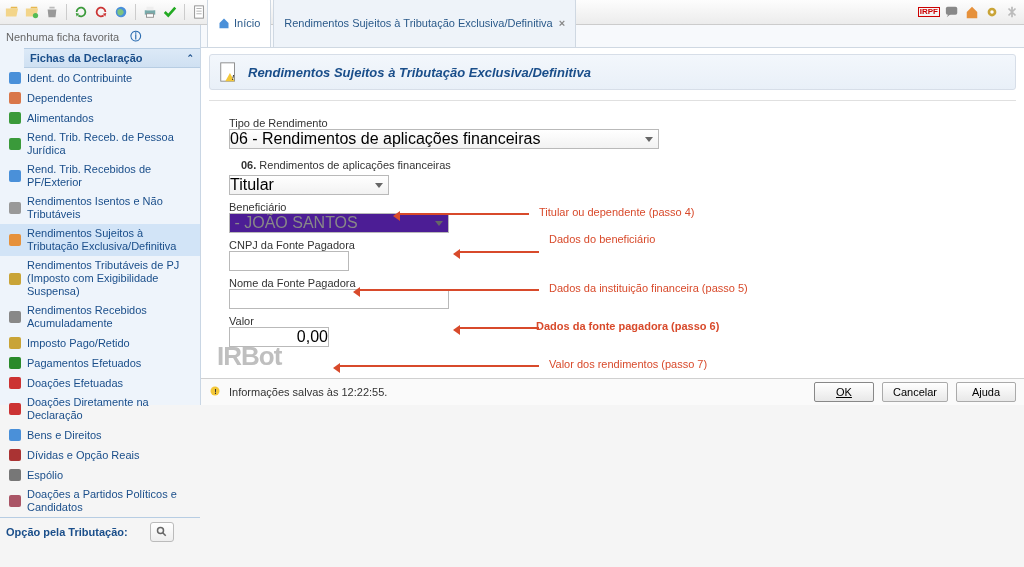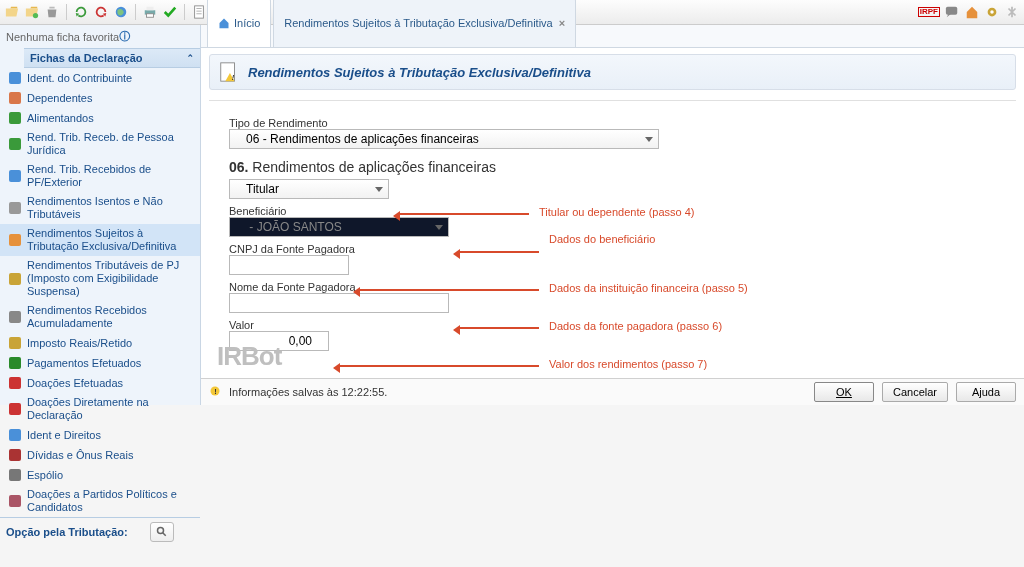--- a/index.html
+++ b/index.html
@@ -8,21 +8,21 @@
   .toolbar{height:24px;background:linear-gradient(#fdfdfd,#ececec);border-bottom:1px solid #ccc;display:flex;align-items:center;padding:0 4px;gap:4px;}
   .tbicon{width:16px;height:16px;display:flex;align-items:center;justify-content:center;cursor:pointer;}
   .tbicon svg{width:14px;height:14px;}
   .tb-spacer{flex:1;}
   .tb-sep{width:1px;height:16px;background:#ccc;margin:0 2px;}
   .irpf-badge{font-size:8px;font-weight:bold;color:#c00;border:1px solid #c00;padding:0 1px;line-height:8px;}
   
   .mainrow{flex:1;display:flex;min-height:0;}
   
   .sidebar{width:200px;background:#eef4fb;border-right:1px solid #c9d6e4;display:flex;flex-direction:column;font-size:11px;}
-  .fav{padding:4px 6px;color:#666;display:flex;align-items:center;gap:0;}
+  .fav{padding:4px 6px;color:#666;display:flex;align-items:center;gap:11px;}
   .side-sec-head{background:linear-gradient(#dce9f7,#cfe0f2);border-top:1px solid #b7cde3;border-bottom:1px solid #b7cde3;padding:3px 6px;color:#1a4e8a;font-weight:bold;display:flex;align-items:center;justify-content:space-between;margin-left:24px;}
   .treelist{flex-shrink:0;}
   .treeitem{display:flex;align-items:center;gap:5px;padding:3px 6px 3px 8px;color:#1a4e8a;cursor:pointer;line-height:13px;}
   .treeitem.active{background:#d2e4f7;}
   .treeitem .ibox{width:14px;height:14px;display:flex;align-items:center;justify-content:center;flex-shrink:0;}
   .opcao{border-top:1px solid #b7cde3;padding:2px 0;}
   .opc-head{display:flex;align-items:center;gap:22px;padding:2px 6px;color:#1a4e8a;font-weight:bold;}
   .opc-search{width:22px;height:18px;border:1px solid #bbb;border-radius:3px;background:linear-gradient(#fff,#eee);display:flex;align-items:center;justify-content:center;}
   .opc-block{padding:2px 10px 2px 18px;color:#1a4e8a;}
   .opc-radio{display:flex;align-items:center;gap:4px;padding:2px 6px 0 6px;color:#1a4e8a;}
@@ -32,28 +32,28 @@
   .content{flex:1;display:flex;flex-direction:column;min-width:0;background:#fff;}
   .tabs{height:22px;border-bottom:1px solid #cfd8e2;display:flex;align-items:flex-end;gap:2px;padding:0 6px;background:#f7f9fc;}
   .tab{padding:18px 10px;border:1px solid #cfd8e2;border-bottom:none;border-radius:3px 3px 0 0;background:#eef3f9;color:#2b5a8a;display:flex;align-items:flex-start;gap:4px;font-size:11px;cursor:pointer;}
   .tab.home{background:#fff;}
   .tab .x{color:#888;font-weight:bold;padding-left:2px;}
   .page{flex:1;display:flex;flex-direction:column;min-height:0;}
   .page-title{margin:6px 8px;border:1px solid #d7dee8;border-radius:3px;background:linear-gradient(#f3f7fc,#e9f0f8);padding:6px 8px;display:flex;align-items:center;gap:8px;color:#1a4e8a;font-style:italic;font-weight:bold;font-size:13px;}
   .page-title .ticon{width:22px;height:22px;}
   .formarea{flex:1;margin:4px 8px 0 8px;border-top:1px solid #e0e0e0;padding:10px 20px;position:relative;overflow:hidden;}
   .lbl{color:#333;font-size:11px;margin-top:6px;}
-  .sel, .inp{border:1px solid #b9b9b9;height:20px;background:#fff;font-size:12px;padding:0 16px;box-sizing:border-box;}
+  .sel, .inp{border:1px solid #b9b9b9;height:20px;background:#fff;font-size:16px;padding:0 0;box-sizing:border-box;}
   .sel{appearance:none;-webkit-appearance:none;background:linear-gradient(#fff,#f2f2f2);}
   .selwrap{position:relative;display:inline-block;}
   .selwrap:after{content:"";position:absolute;right:6px;top:8px;border-left:4px solid transparent;border-right:4px solid transparent;border-top:5px solid #666;pointer-events:none;}
   .row{margin-bottom:6px;}
-  .subhead{font-size:14px;margin:10px 0 4px 0;}
+  .subhead{font-size:11px;margin:10px 0 4px 12px;}
   .subhead b{font-weight:bold;}
-  .disabled{background:#0f172a;color:#888;}
+  .disabled{background:#4c1d95;color:#888;}
   .annot{color:#d84a2b;font-size:11px;position:absolute;white-space:nowrap;}
   .arrow-h{position:absolute;height:0;border-top:2px solid #d84a2b;}
   .arrow-h:before{content:"";position:absolute;left:-6px;top:-4px;border-top:5px solid transparent;border-bottom:5px solid transparent;border-right:7px solid #d84a2b;}
   .arrow-v{position:absolute;width:0;border-left:2px solid #d84a2b;}
   .arrow-v:after{content:"";position:absolute;left:-4px;bottom:-6px;border-left:5px solid transparent;border-right:5px solid transparent;border-top:7px solid #d84a2b;}
   .watermark{position:absolute;left:8px;bottom:6px;font-size:26px;font-weight:bold;color:#bfbfbf;font-family:Arial,Helvetica,sans-serif;letter-spacing:-1px;}
   
   .footer{height:26px;border-top:1px solid #d0d0d0;display:flex;align-items:center;padding:0 8px;gap:8px;background:#fafafa;}
   .f-spacer{flex:1;}
   .btn{min-width:60px;height:20px;border:1px solid #aaa;border-radius:2px;background:linear-gradient(#fff,#e8e8e8);font-size:11px;cursor:pointer;padding:0 10px;}
@@ -240,21 +240,21 @@
               </svg>
             </span>
             <span>Rendimentos Recebidos Acumuladamente</span>
           </div>
           <div class="treeitem">
             <span class="ibox">
               <svg viewBox="0 0 14 14">
                 <rect x="1" y="1" width="12" height="12" rx="2" fill="#c9a437"></rect>
               </svg>
             </span>
-            <span>Imposto Reais/Retido</span>
+            <span>Imposto Pago/Retido</span>
           </div>
           <div class="treeitem">
             <span class="ibox">
               <svg viewBox="0 0 14 14">
                 <rect x="1" y="1" width="12" height="12" rx="2" fill="#2a8a2a"></rect>
               </svg>
             </span>
             <span>Pagamentos Efetuados</span>
           </div>
           <div class="treeitem">
@@ -272,29 +272,29 @@
               </svg>
             </span>
             <span>Doações Diretamente na Declaração</span>
           </div>
           <div class="treeitem">
             <span class="ibox">
               <svg viewBox="0 0 14 14">
                 <rect x="1" y="1" width="12" height="12" rx="2" fill="#4a90d9"></rect>
               </svg>
             </span>
-            <span>Ident e Direitos</span>
+            <span>Bens e Direitos</span>
           </div>
           <div class="treeitem">
             <span class="ibox">
               <svg viewBox="0 0 14 14">
                 <rect x="1" y="1" width="12" height="12" rx="2" fill="#a33"></rect>
               </svg>
             </span>
-            <span>Dívidas e Ônus Reais</span>
+            <span>Dívidas e Opção Reais</span>
           </div>
           <div class="treeitem">
             <span class="ibox">
               <svg viewBox="0 0 14 14">
                 <rect x="1" y="1" width="12" height="12" rx="2" fill="#777"></rect>
               </svg>
             </span>
             <span>Espólio</span>
           </div>
           <div class="treeitem">
@@ -378,21 +378,21 @@
             <input class="inp" style="width: 100px; text-align: right;" value="0,00">
           </div>
 
           <div class="arrow-h" style="left:190px;top:112px;width:130px;"></div>
           <div class="annot" style="left:330px;top:105px;">Titular ou dependente (passo 4)</div>
           <div class="arrow-h" style="left:250px;top:150px;width:80px;"></div>
           <div class="annot" style="left:340px;top:132px;">Dados do beneficiário</div>
           <div class="arrow-h" style="left:150px;top:188px;width:180px;"></div>
           <div class="annot" style="left:340px;top:181px;">Dados da instituição financeira (passo 5)</div>
           <div class="arrow-h" style="left:250px;top:226px;width:80px;"></div>
-          <div class="annot" style="left:340px;top:219px;">Dados da fonte pagadora (passo 6)</div>
+          <div class="annot" style="left:327px;top:219px;font-weight:bold;">Dados da fonte pagadora (passo 6)</div>
           <div class="arrow-h" style="left:130px;top:264px;width:200px;"></div>
           <div class="annot" style="left:340px;top:257px;">Valor dos rendimentos (passo 7)</div>
 
           <div class="annot" style="right:60px;top:390px;">"Ok" (passo 7)</div>
           <div class="arrow-v" style="right:118px;top:405px;height:45px;"></div>
 
           <div class="watermark">IRBot</div>
         </div>
 
         <div class="footer">

